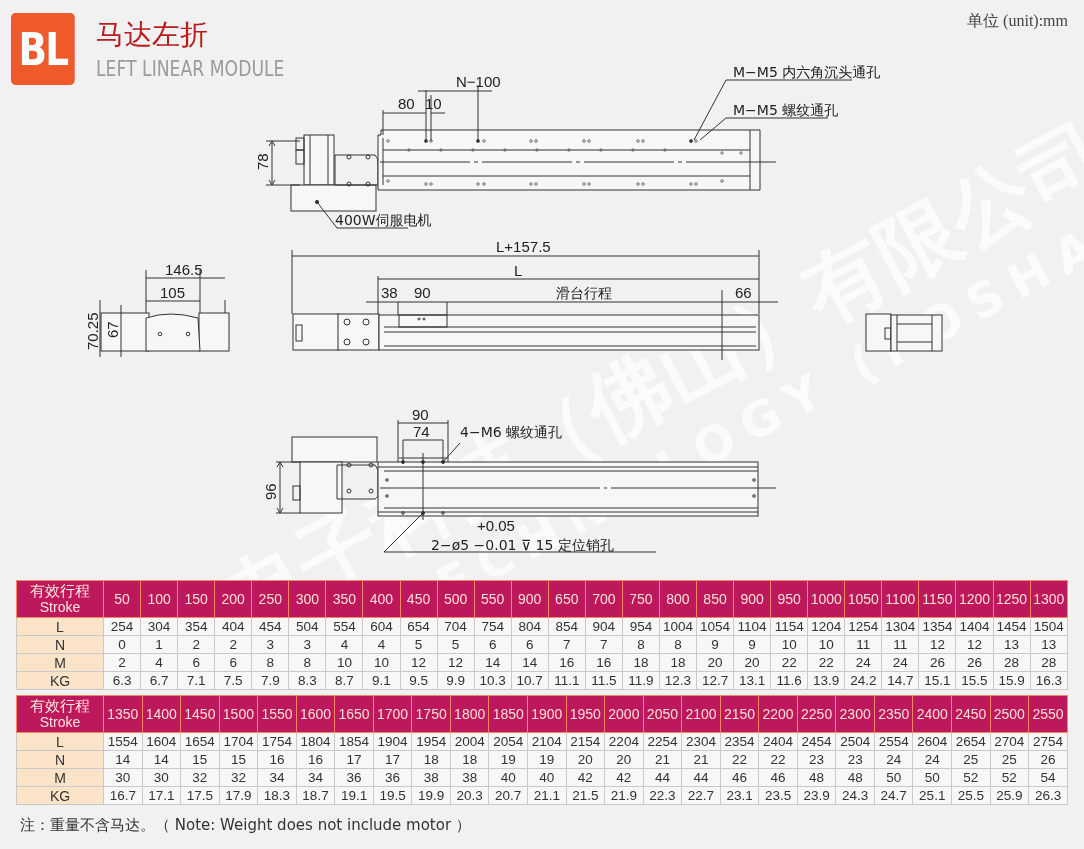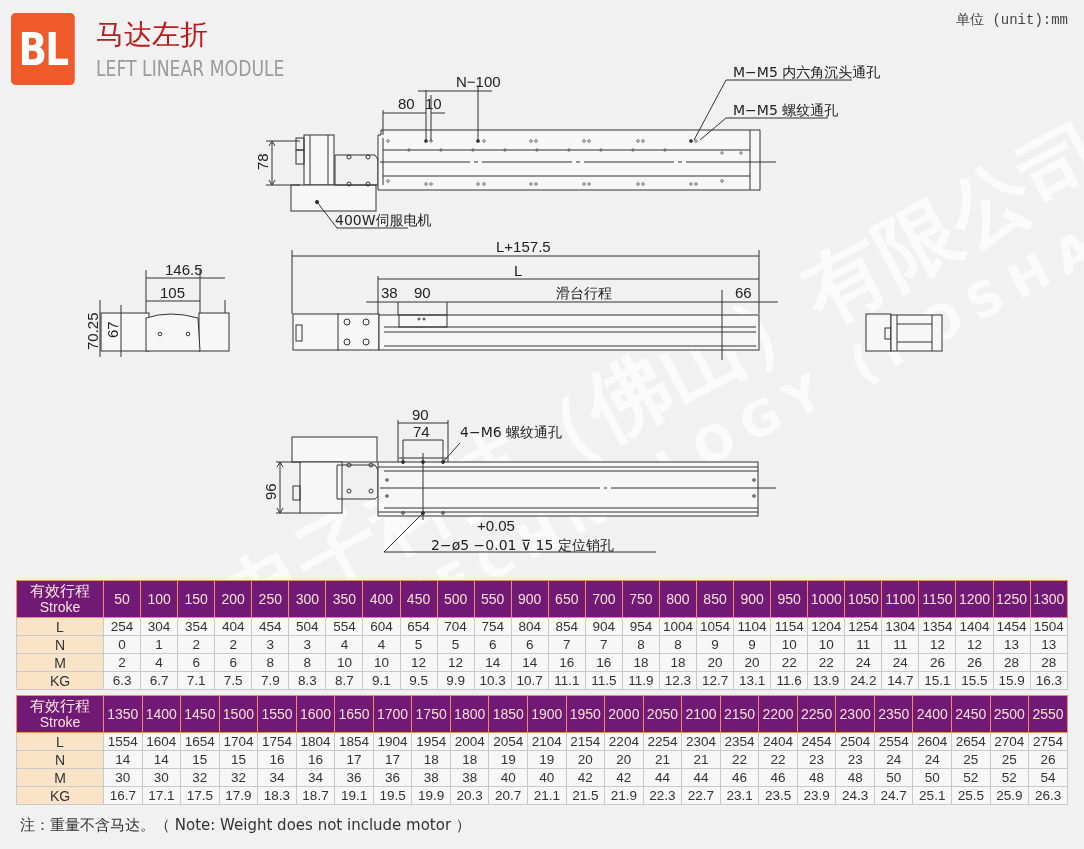--- a/index.html
+++ b/index.html
@@ -1,27 +1,27 @@
 <!DOCTYPE html>
 <html><head>
 <meta charset="utf-8">
 <style>
   * { box-sizing: border-box; margin: 0; padding: 0; }
   body { width: 1084px; height: 849px; background: #f1f1f2; font-family: "Liberation Sans", "DejaVu Sans", sans-serif; color: #333; position: relative; overflow: hidden; }
   .logo { position: absolute; left: 11px; top: 13px; width: 75px; height: 72px; background: #ef5a2a; border-radius: 5px; color: #fff; font-family: "DejaVu Sans", sans-serif; font-weight: bold; font-size: 44px; display: flex; align-items: center; justify-content: center; letter-spacing: -2px; transform: scaleX(0.85); transform-origin: left center; }
   .title-cn { position: absolute; left: 96px; top: 16px; font-size: 28px; color: #b91c1c; font-family: Liberation Mono, monospace; }
   .title-en { position: absolute; left: 96px; top: 57px; font-size: 21px; color: #9a9a9a; font-family: "DejaVu Sans", sans-serif; letter-spacing: 0; transform: scaleX(0.82); transform-origin: left center; white-space: nowrap; }
-  .unit { position: absolute; right: 16px; top: 11px; font-size: 14px; color: #444; font-family: Liberation Mono, monospace; margin-left: 26px; }
+  .unit { position: absolute; right: 16px; top: 11px; font-size: 16px; color: #444; font-family: Liberation Serif, serif; margin-left: 26px; }
   svg.drawing { position: absolute; left: 0; top: 0; }
   .dim { font-family: "Liberation Sans", sans-serif; font-size: 15px; fill: #222; }
   .dimcn { font-family: "DejaVu Sans", sans-serif; font-size: 14px; fill: #222; }
   .wm { position: absolute; left: 0; top: 0; width: 1084px; height: 849px; pointer-events: none; }
   table.spec { position: absolute; left: 16px; border-collapse: collapse; font-family: "Liberation Sans", sans-serif; font-size: 13.5px; table-layout: fixed; }
   table.spec td, table.spec th { border: 1px solid #c9c9cb; text-align: center; height: 18px; padding: 0; white-space: nowrap; color: #333; }
-  table.spec th { background: #701a75; color: #fbe0d4; font-weight: normal; height: 37px; border: 1px solid #f28a64; font-size: 14px; }
+  table.spec th { background: #be185d; color: #fbe0d4; font-weight: normal; height: 37px; border: 1px solid #f28a64; font-size: 14px; }
   table.spec th.head { width: 87px; line-height: 1; }
   table.spec th.head .cn { font-family: "DejaVu Sans", sans-serif; font-size: 15px; color: #fde6db; display:block; }
   table.spec th.head .en { font-size: 14px; color: #fde6db; display:block; margin-top:1px; }
   table.spec td.lab { background: #fbe3c8; font-size: 14px; }
   table.spec td { background: #f7f7f8; }
   #t1 { top: 580px; width: 1052px; }
   #t2 { top: 695px; width: 1052px; }
   .note { position: absolute; left: 20px; top: 816px; font-size: 15px; color: #333; font-family: "DejaVu Sans", sans-serif; text-align: right; }
 </style>
 </head>

